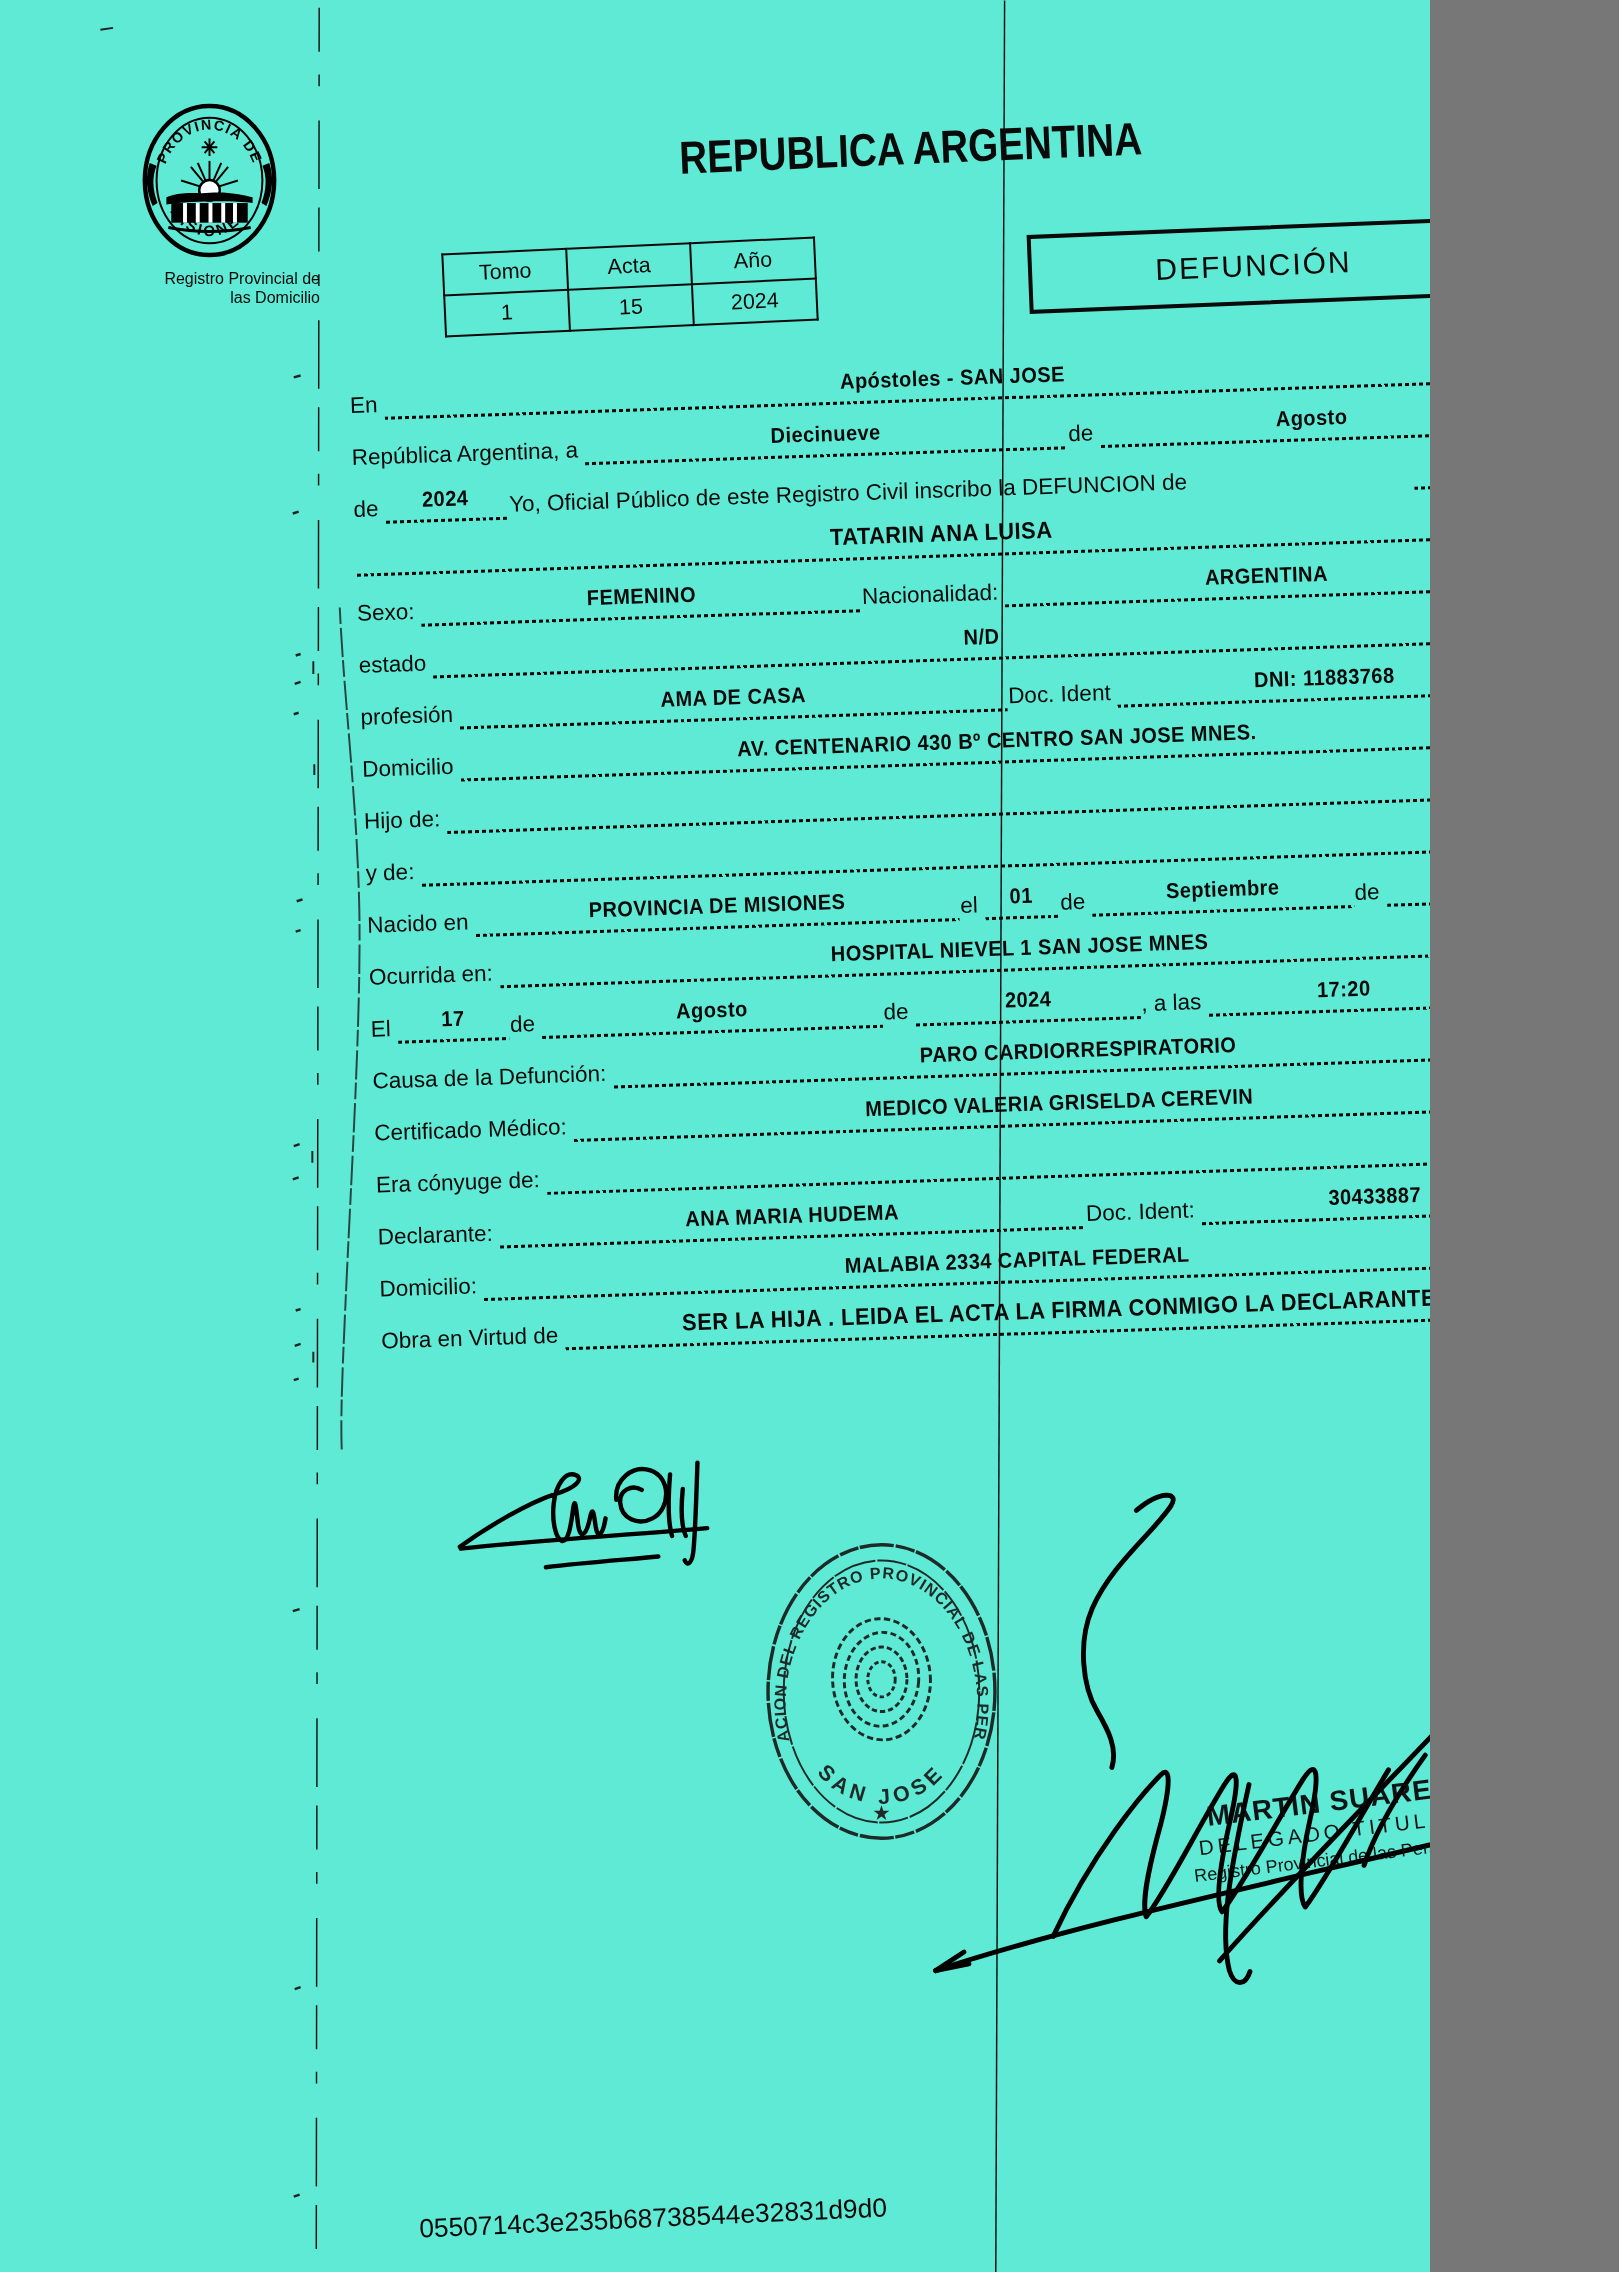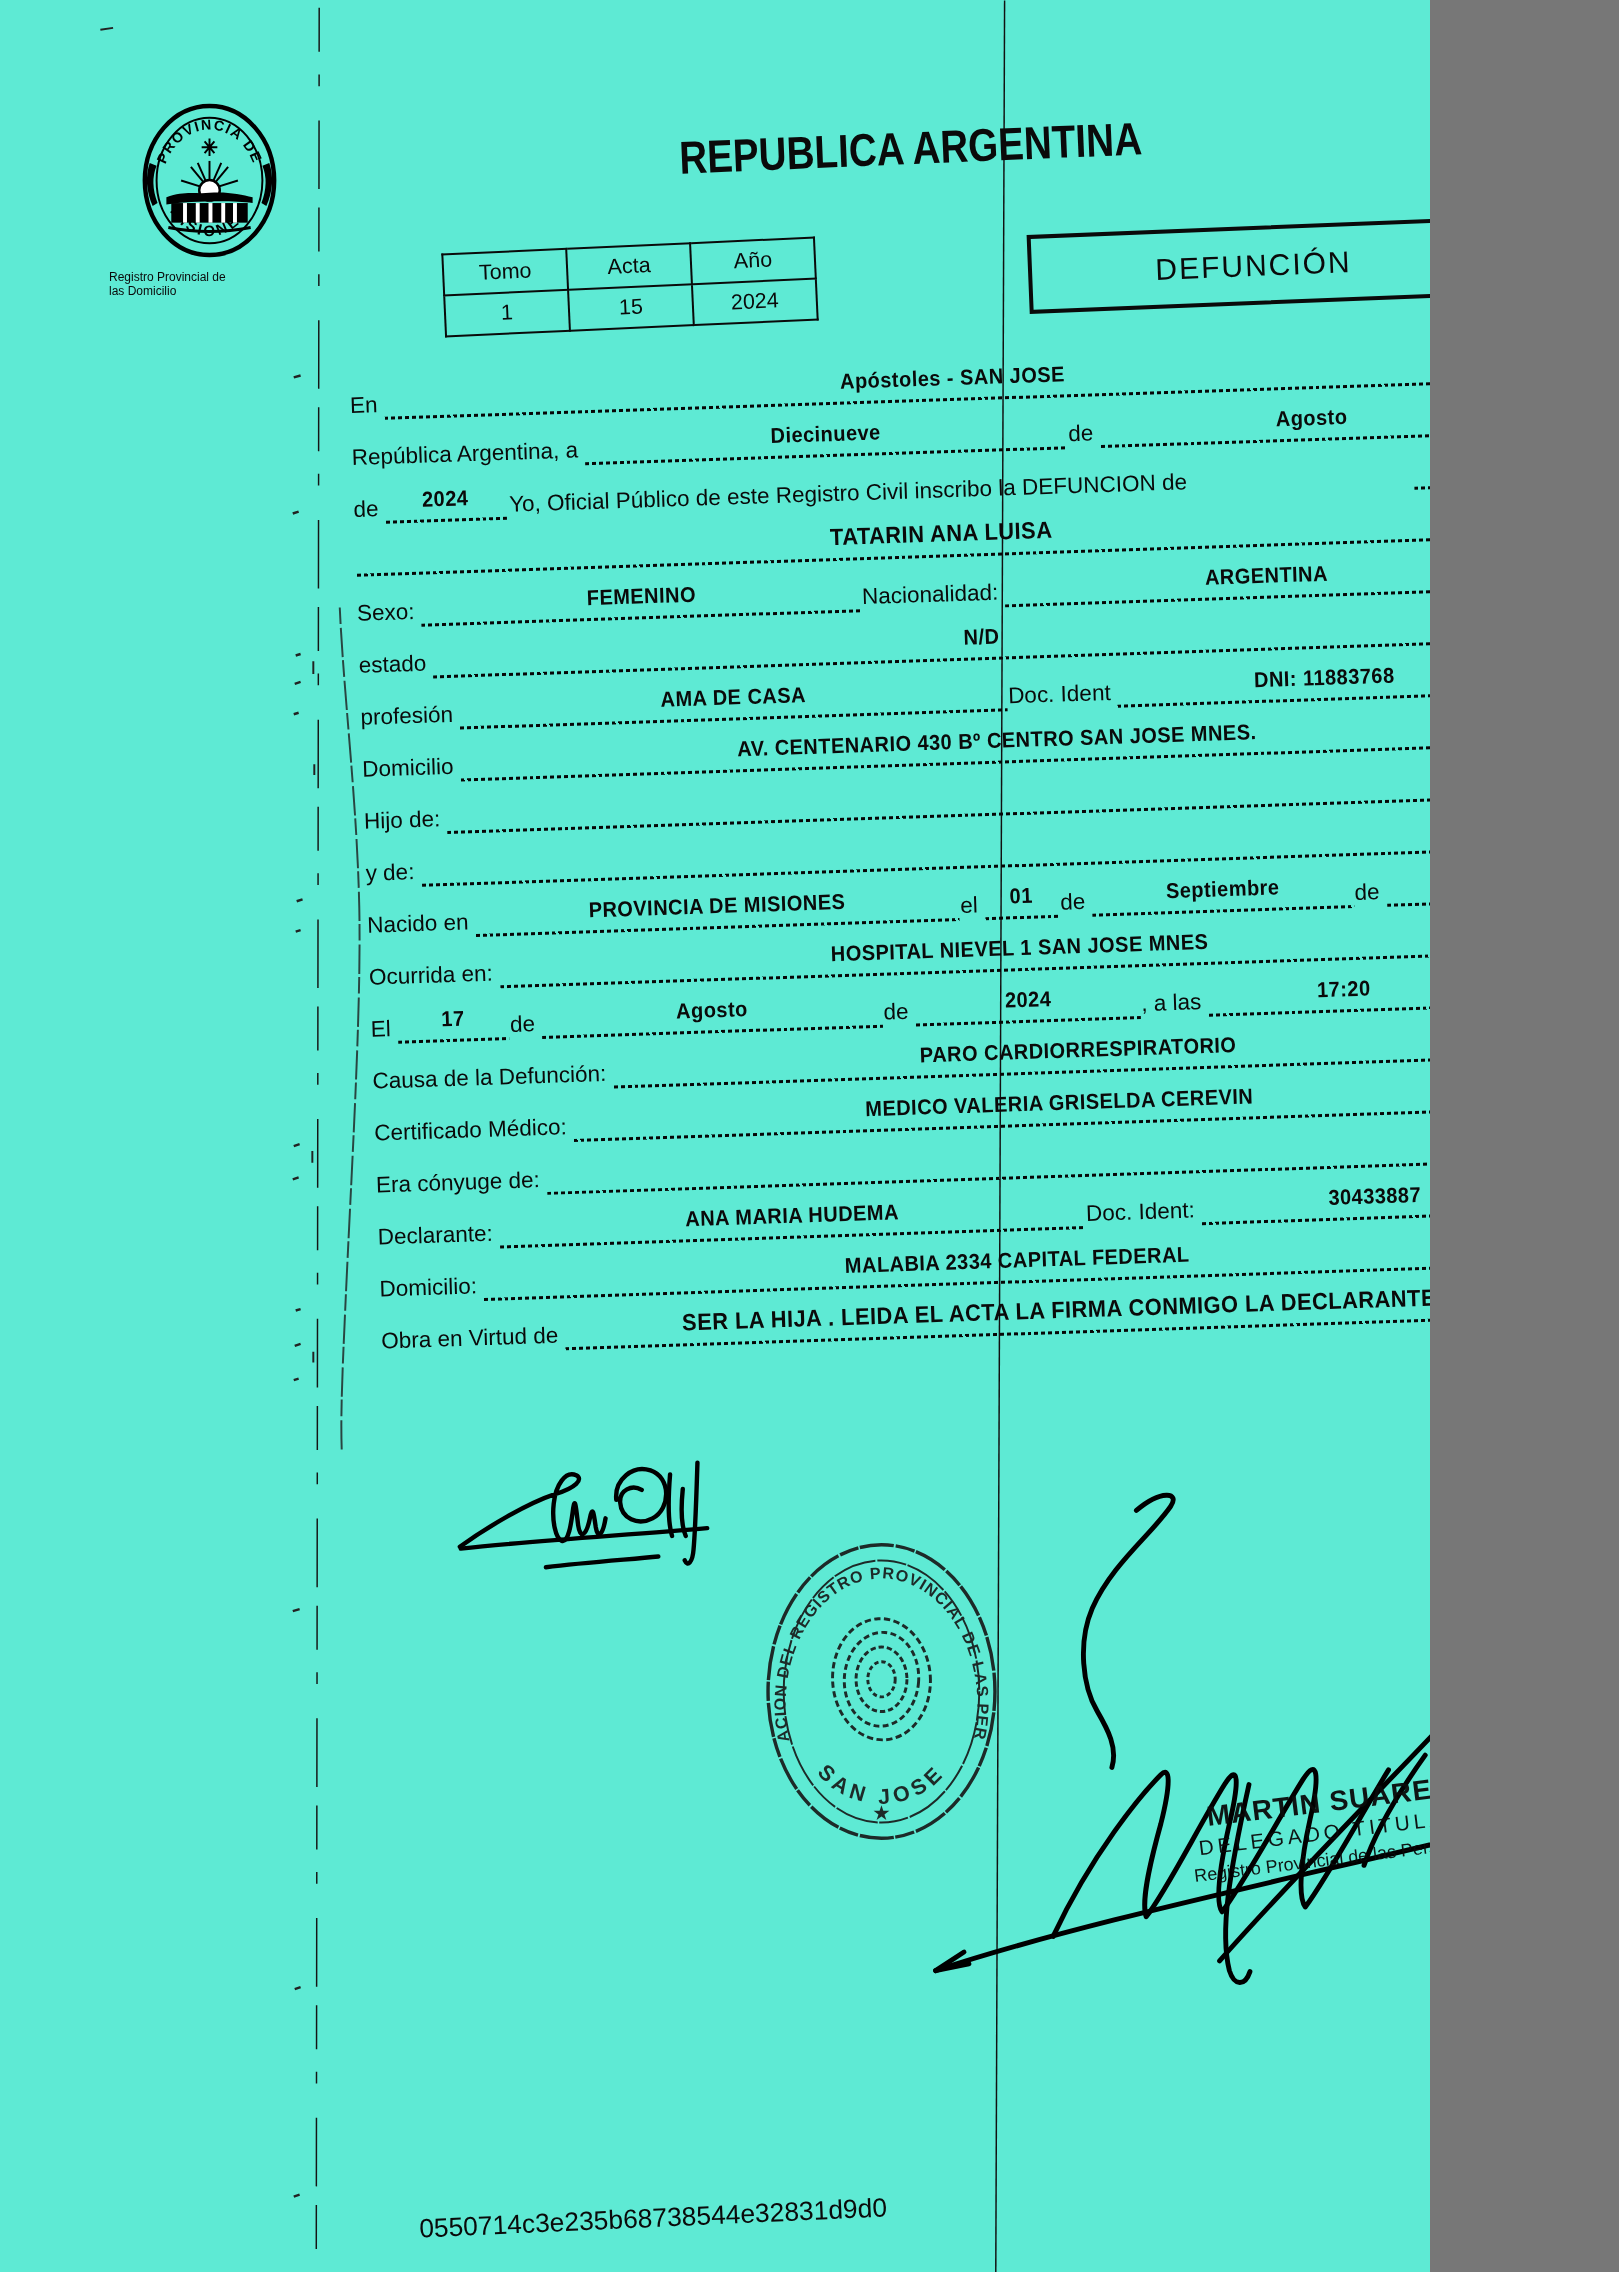--- a/index.html
+++ b/index.html
@@ -3,22 +3,22 @@
 <meta charset="utf-8">
 <style>
   html,body{margin:0;padding:0;background:#777;}
   .page{position:relative;width:1430px;height:2273px;background:#5eead4;overflow:hidden;
         font-family:"Liberation Sans",sans-serif;color:#0a0a0a;}
   svg{font-family:"Liberation Sans",sans-serif;}
 
   .page-number{position:absolute;left:1460px;top:53px;font-size:28px;}
 
   .emblem{position:absolute;left:136px;top:97px;width:147px;height:169px;}
-  .emblem-caption{position:absolute;left:109px;top:270px;width:211px;text-align:left;
-                  font-size:12px;line-height:1.18;}
+  .emblem-caption{position:absolute;left:109px;top:270px;width:211px;text-align:right;
+                  font-size:16px;line-height:1.18;}
 
   .title{position:absolute;left:553px;top:121px;width:715px;text-align:center;
          font-size:46px;font-weight:700;transform:rotate(-2.4deg);white-space:nowrap;}
   .title .squeeze{display:inline-block;transform:scaleX(.84);transform-origin:center;}
 
   .rtable{position:absolute;left:443px;top:245px;transform:rotate(-2.6deg);
           border-collapse:collapse;}
   .rtable td{border:2.9px solid #0a0a0a;width:122px;height:39px;text-align:center;
              font-size:21.5px;padding:0;}
 

